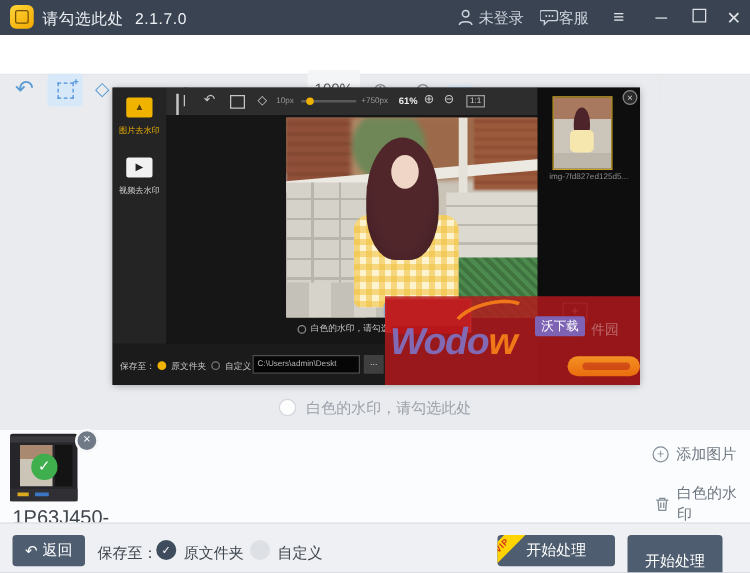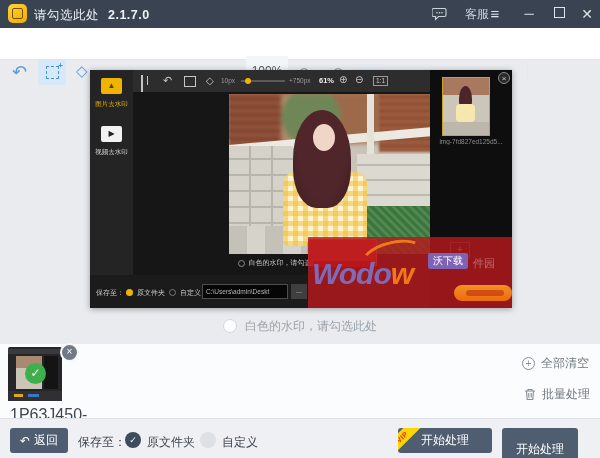--- a/index.html
+++ b/index.html
@@ -103,23 +103,30 @@
 <body>
 
 <div class="app">
 
   <div class="abs titlebar">
     <div class="abs logo">
         <span></span>
       </div>
     <div class="abs wtitle">
       <span>请勾选此处</span>
-      <span style="margin-left:5px;font-weight:bold;">2.1.7.0</span>
-    </div>
-    <div class="abs flex" style="left:432px;top:0;height:28px;gap:18px;">
+      <span style="margin-left:5px;">2.1.7.0</span>
+    </div>
+    <div class="abs flex" style="left:366px;top:0;height:28px;gap:4px;">
+      <svg width="13" height="14" viewBox="0 0 13 14">
+          <circle cx="6.5" cy="4" r="2.6" fill="none" stroke="#ccd3dc" stroke-width="1.2"></circle>
+          <path d="M1.5 13 C1.5 9.5 11.5 9.5 11.5 13" fill="none" stroke="#ccd3dc" stroke-width="1.2"></path>
+        </svg>
+      <span class="tb-ic">未登录</span>
+    </div>
+    <div class="abs flex" style="left:432px;top:0;height:28px;gap:0;">
       <svg width="15" height="14" viewBox="0 0 15 14">
           <path d="M2 2 h11 a1.5 1.5 0 0 1 1.5 1.5 v5 a1.5 1.5 0 0 1 -1.5 1.5 h-6 l-3 3 v-3 h-2 a1.5 1.5 0 0 1 -1.5 -1.5 v-5 A1.5 1.5 0 0 1 2 2 z" transform="translate(-0.5,-0.5)" fill="none" stroke="#ccd3dc" stroke-width="1.1"></path>
           <circle cx="5" cy="5.7" r=".8" fill="#ccd3dc"></circle>
           <circle cx="7.5" cy="5.7" r=".8" fill="#ccd3dc"></circle>
           <circle cx="10" cy="5.7" r=".8" fill="#ccd3dc"></circle>
         </svg>
       <span class="tb-ic">客服</span>
     </div>
     <div class="abs winbtn" style="left:484px;top:5px;font-size:15px;">≡</div>
     <div class="abs winbtn" style="left:518px;top:5px;">─</div>
@@ -245,27 +252,27 @@
           <span class="m4"></span>
           <span class="m5"></span>
           <span class="m6"></span>
         <span class="fcheck">✓</span>
       </div>
       <div class="abs fclose">×</div>
       <div class="abs fname">1P63J450-0.jpg</div>
     </div>
     <div class="abs flex srlink" style="left:522px;top:11px;">
       <span class="pluscirc">+</span>
-      <span>全部清空</span>
+      <span>添加图片</span>
     </div>
     <div class="abs flex srlink" style="left:524px;top:42px;">
       <svg width="12" height="13" viewBox="0 0 12 13">
           <path d="M1 3 h10 M4 3 v-1.5 h4 V3 M2.5 3 l.7 8.5 h5.6 l.7-8.5 M4.8 5 v4.5 M7.2 5 v4.5" fill="none" stroke="#848d98" stroke-width="1.1"></path>
         </svg>
-      <span>批量处理</span>
+      <span>白色的水印</span>
     </div>
   </div>
 
   <div class="abs bbar">
     <div class="abs flex btn" style="left:10px;top:9px;width:58px;height:25px;gap:4px;">
       <span style="font-size:12px;">↶</span>
       <span>返回</span>
     </div>
     <span class="abs blabel" style="left:78px;top:15px;">保存至：</span>
     <span class="abs r-on" style="left:125px;top:13px;">✓</span>

